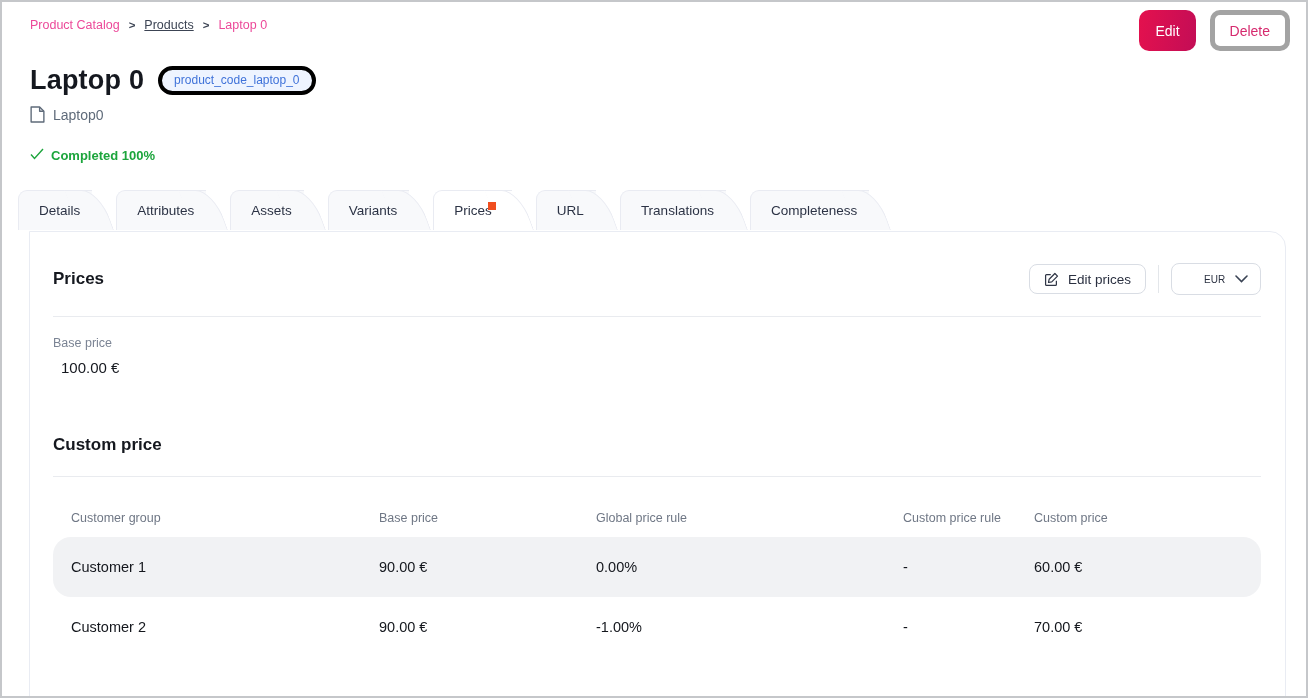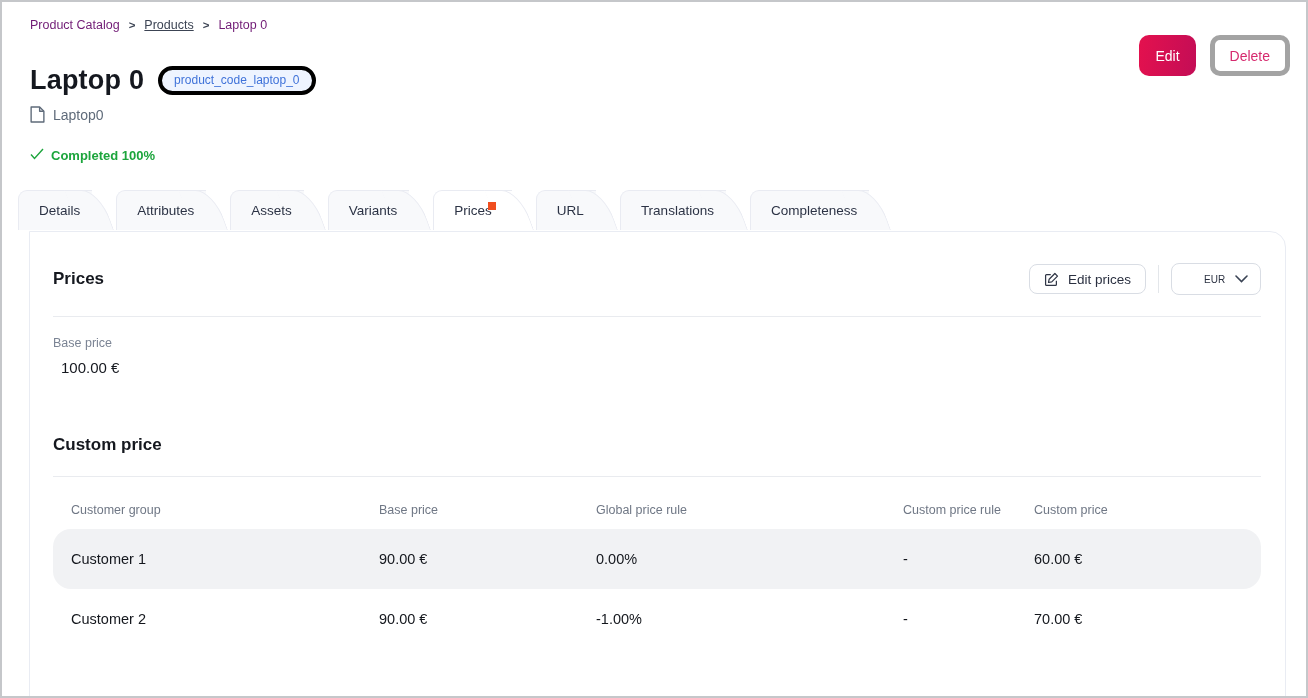--- a/index.html
+++ b/index.html
@@ -14,23 +14,23 @@
   .app { position:relative; width:100%; height:100%; overflow:hidden; }
 
   
   .breadcrumb {
     margin:16px 0 0 28px;
     font-size:12.5px; color:#9aa1ad;
     display:flex; align-items:center; gap:9px;
   }
   .breadcrumb .sep { color:#3c4454; font-size:11.5px; font-weight:700; }
   .breadcrumb .crumb-link { color:#3c4454; text-decoration:underline; cursor:pointer; }
-  .breadcrumb .crumb-current { color:#701a75;text-align:center; }
-
-  .header-actions { position:absolute; top:33px; right:16px; display:flex; gap:14px;justify-content:center; }
+  .breadcrumb .crumb-current { color:#ec4899;text-align:center; }
+
+  .header-actions { position:absolute; top:8px; right:16px; display:flex; gap:14px;justify-content:center; }
   .btn-edit {
     min-width:53px; height:41px; padding:0 16px;
     background:linear-gradient(100deg,#e4114e 0%,#c30d56 100%);
     border:none; border-radius:10px;
     color:#ffffff; font-size:14px; font-family:inherit; cursor:pointer;
   }
   .btn-delete {
     min-width:64px; height:41px; padding:0 15px;
     background:#ffffff; border:5px solid #a3a3a3; border-radius:10px;
     color:#d62a6e; font-size:14px; font-family:inherit; cursor:pointer;
@@ -107,21 +107,21 @@
     padding:0 12px 0 32px; font-size:10px; color:#2a3040; cursor:pointer;
   }
   .section-divider { border:none; border-top:1px solid #e9ebef; margin-top:21px; }
 
   .field-label { margin-top:19px; font-size:12.5px; color:#7b8494; }
   .field-value { margin-top:9px; font-size:15px; color:#15181f;margin-left:8px; }
 
   .custom-heading { margin-top:59px; }
 
   
-  .price-table { margin-top:26px; }
+  .price-table { margin-top:34px; }
   .t-grid {
     display:grid;
     grid-template-columns:308px 217px 307px 131px 1fr;
     align-items:center;
     padding-left:18px;
   }
   .t-head { font-size:12.5px; color:#6f7785; }
   .t-row { height:60px; font-size:14.5px; color:#14171d; border-radius:18px; }
   .t-row.shaded { background:#f1f2f4; }
   .t-head { margin-bottom:12px; }

